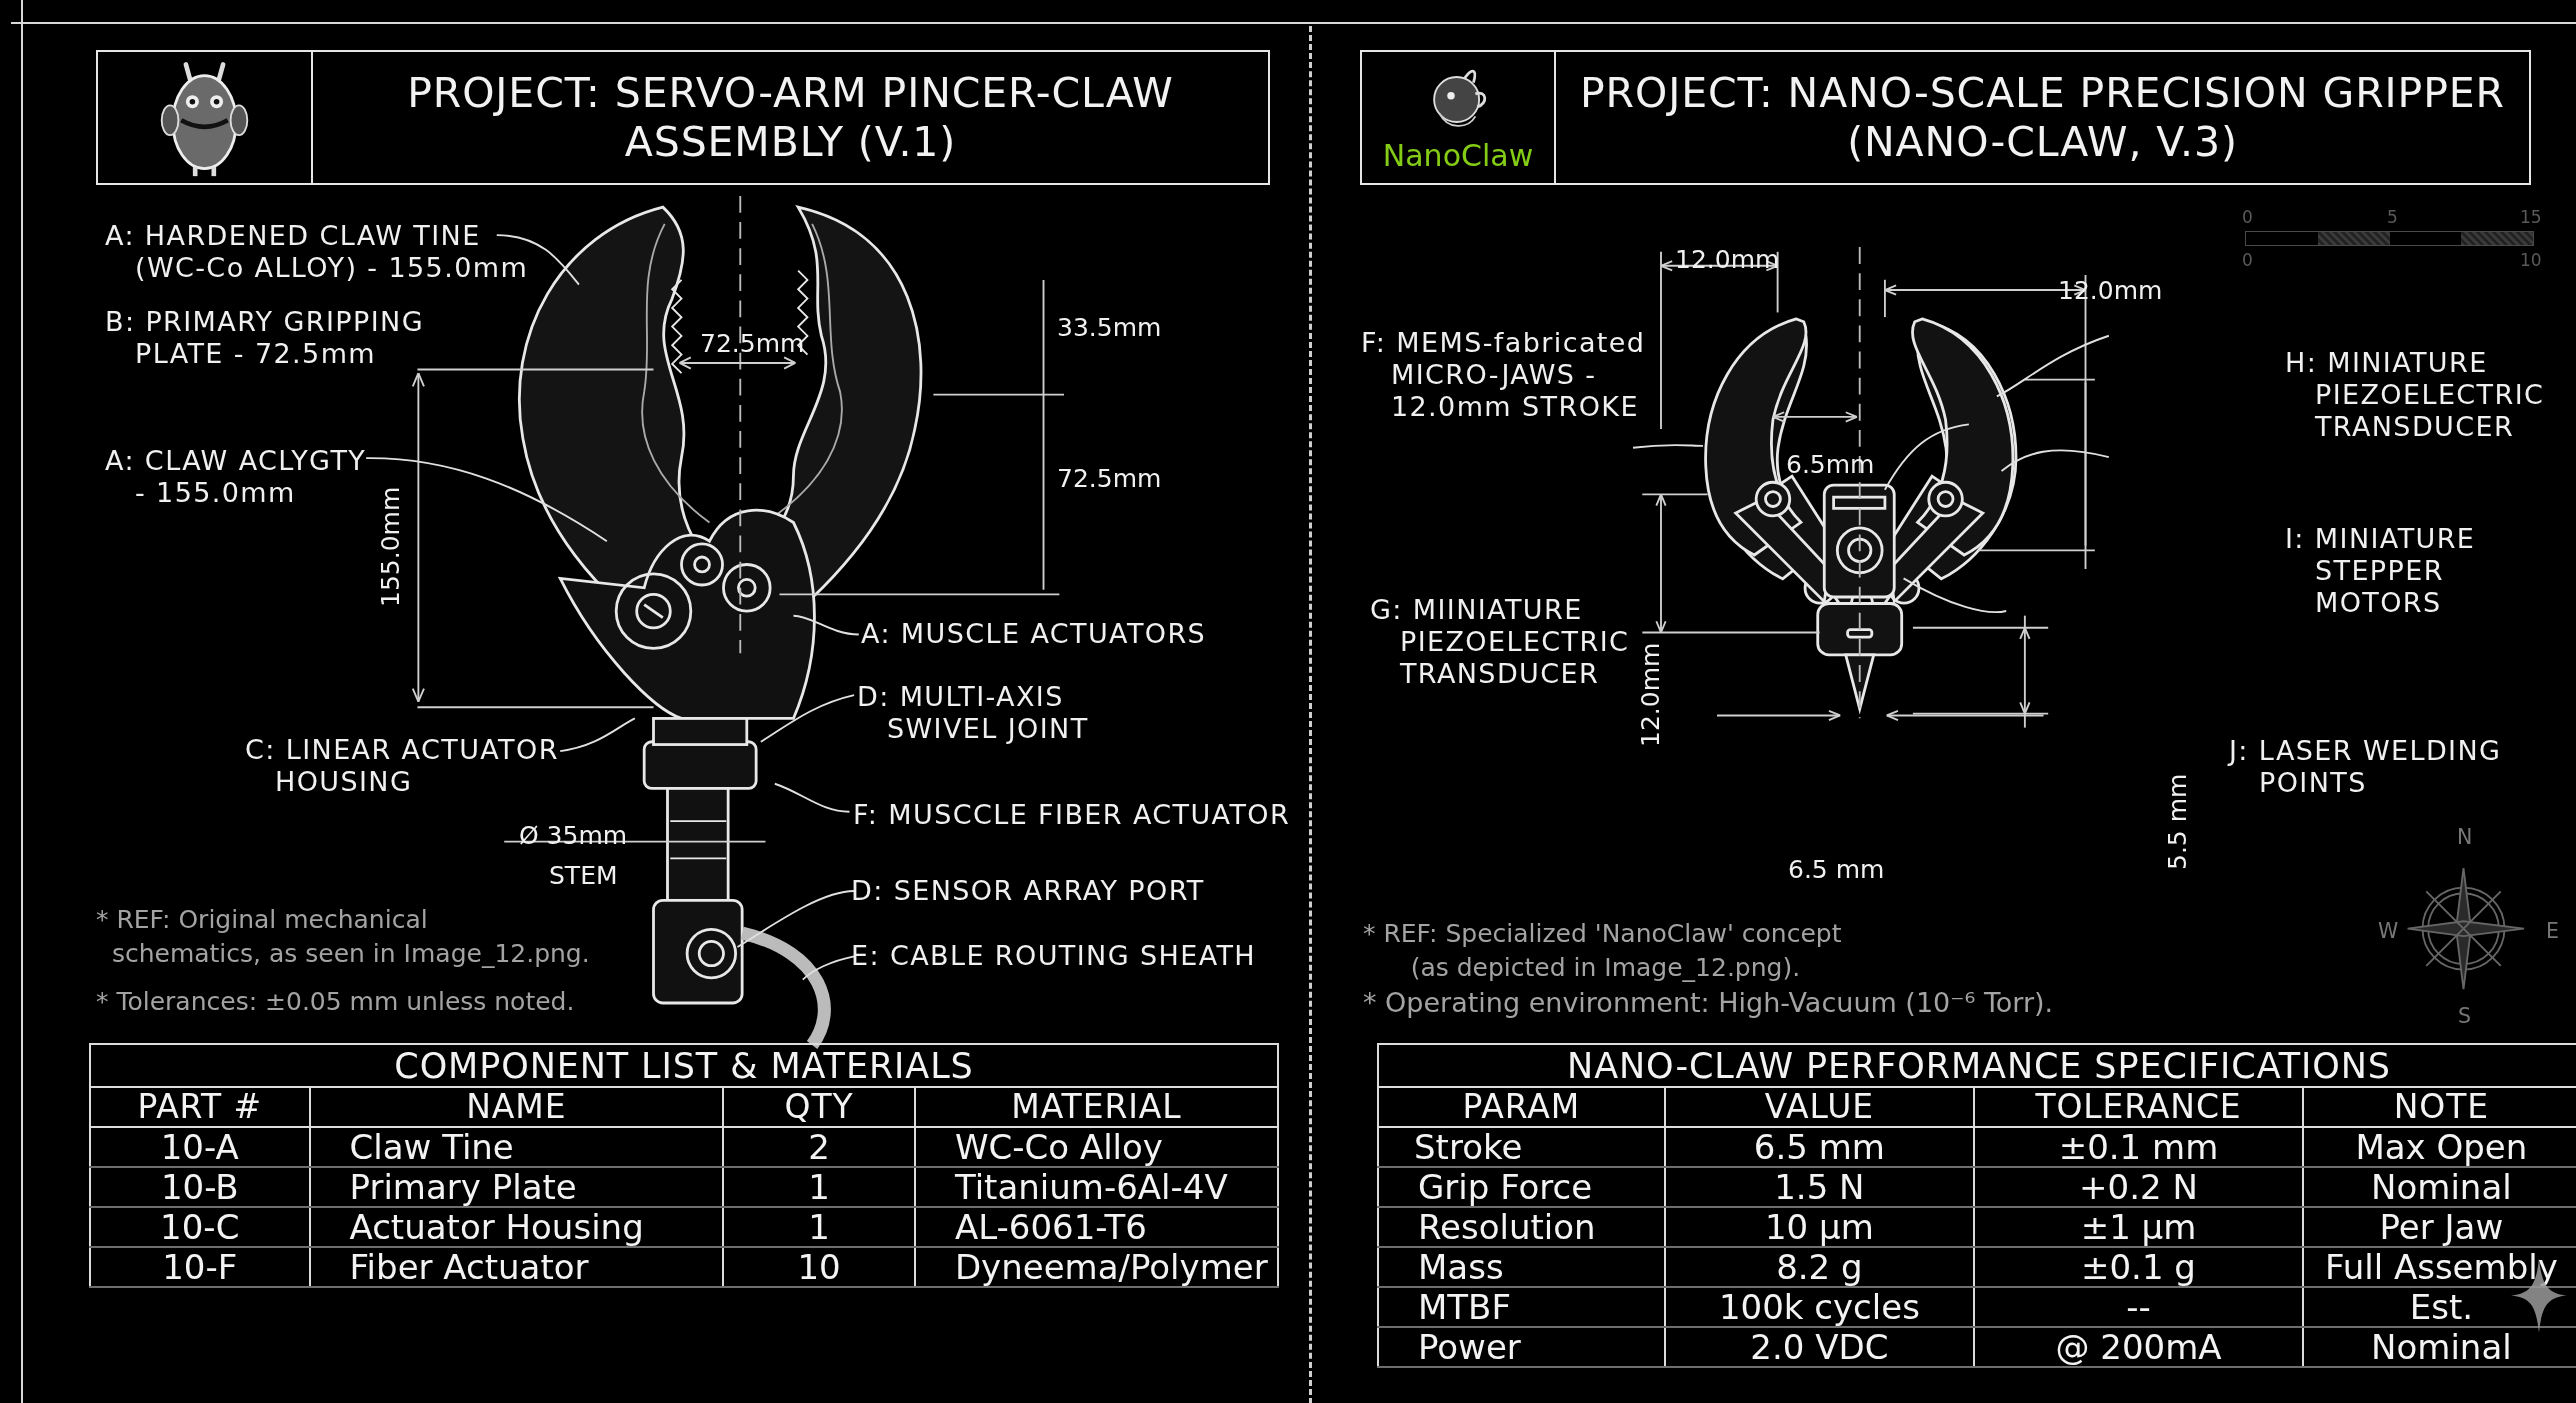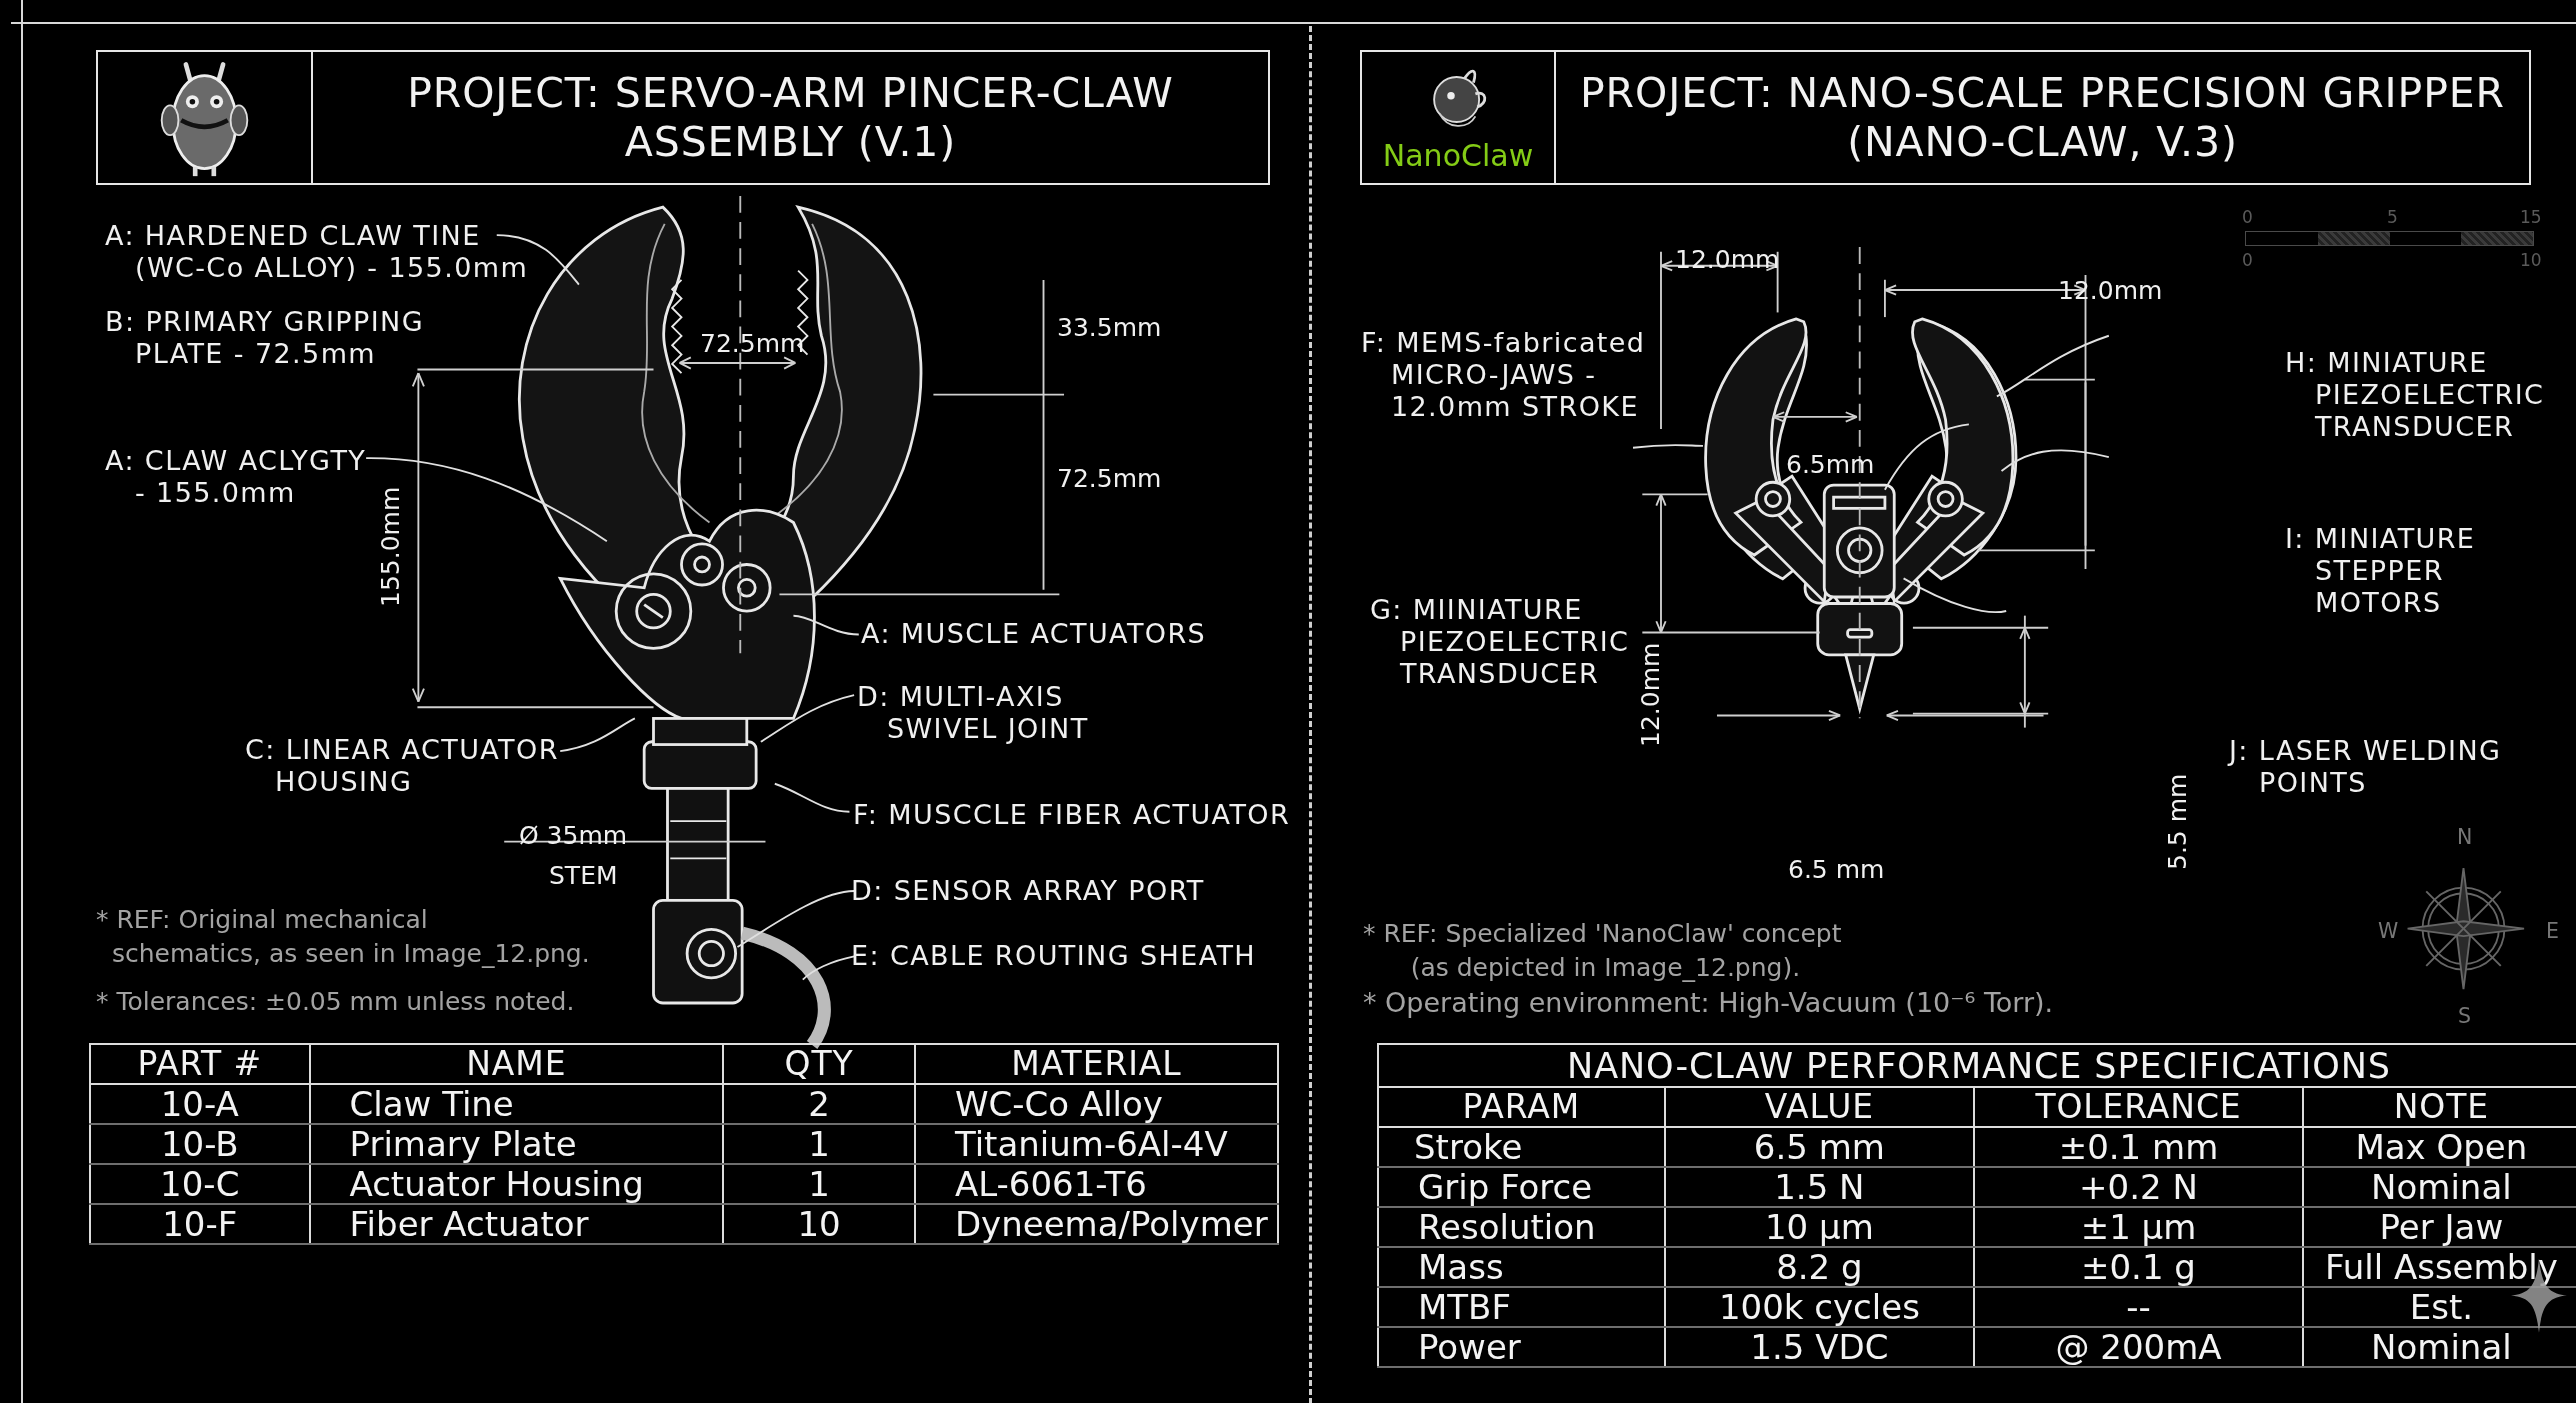--- a/index.html
+++ b/index.html
@@ -131,20 +131,23 @@
 <div class="lbl" style="left:853px;top:799px;"><div>F: MUSCCLE FIBER ACTUATOR</div></div>
 <div class="lbl" style="left:851px;top:875px;"><div>D: SENSOR ARRAY PORT</div></div>
 <div class="lbl" style="left:851px;top:940px;"><div>E: CABLE ROUTING SHEATH</div></div>
 
 <div class="note" style="left:96px;top:903px;">* REF: Original mechanical
   schematics, as seen in Image_12.png.</div>
 <div class="note" style="left:96px;top:985px;">* Tolerances: ±0.05 mm unless noted.</div>
 
 <table class="spec" style="left:89px;top:1043px;width:1190px;">
   <thead>
+    <tr>
+        <th class="caption c" colspan="4">COMPONENT LIST &amp; MATERIALS</th>
+      </tr>
     <tr class="colhdr">
       <th class="c" style="width:201px;">PART #</th>
       <th class="c" style="width:397px;">NAME</th>
       <th class="c" style="width:173px;">QTY</th>
       <th class="c">MATERIAL</th>
     </tr>
   </thead>
   <tbody>
     <tr>
         <td class="c">10-A</td>
@@ -368,21 +371,21 @@
         <td class="c">Full Assembly</td>
       </tr>
     <tr>
         <td class="l">MTBF</td>
         <td class="c">100k cycles</td>
         <td class="c">--</td>
         <td class="c">Est.</td>
       </tr>
     <tr>
         <td class="l">Power</td>
-        <td class="c">1.5 VDC</td>
+        <td class="c">2.0 VDC</td>
         <td class="c">@ 200mA</td>
         <td class="c">Nominal</td>
       </tr>
   </tbody>
 </table>
 
 <svg width="56" height="75" style="left:2511px;top:1258px;" viewBox="0 0 60 80">
   <path d="M30 0 C33 30 40 38 60 40 C40 42 33 50 30 80 C27 50 20 42 0 40 C20 38 27 30 30 0 Z" fill="#9a9a9a" opacity="0.85"></path>
 </svg>
 

